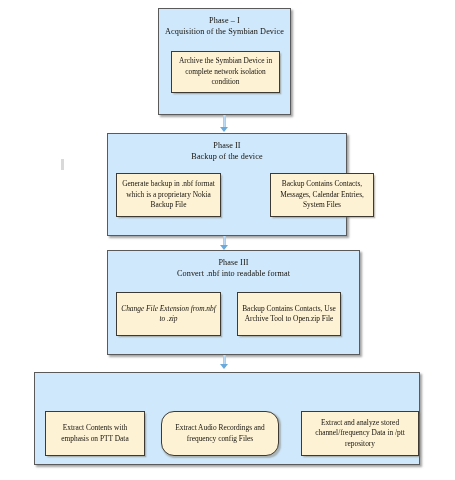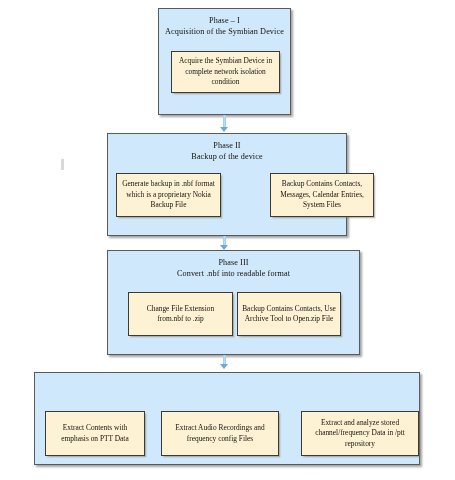--- a/index.html
+++ b/index.html
@@ -86,21 +86,21 @@
 <div id="canvas">
 
   <div class="artifact" style="left:61px; top:159px; width:3px; height:11px;"></div>
 
   <div class="phase" style="left:158px; top:8px; width:133px; height:107px;">
     <div class="phase-header">
       <span>Phase – I</span>
       <span class="ln2">Acquisition of the Symbian Device</span>
     </div>
     <div class="ibox" style="left:12px; top:42px; width:109px; height:42px;">
-      <span>Acquire the Symbian Device in complete network isolation condition</span>
+      <span>Archive the Symbian Device in complete network isolation condition</span>
     </div>
   </div>
 
   <div class="connector" style="left:223px; top:115px; height:14px;"></div>
   <div class="arrowhead" style="left:220px; top:127px;"></div>
 
   <div class="phase" style="left:107px; top:133px; width:240px; height:103px;">
     <div class="phase-header">
       <span>Phase II</span>
       <span class="ln2">Backup of the device</span>
@@ -114,36 +114,36 @@
   </div>
 
   <div class="connector" style="left:223px; top:236px; height:12px;"></div>
   <div class="arrowhead" style="left:220px; top:245px;"></div>
 
   <div class="phase" style="left:107px; top:250px; width:253px; height:105px;">
     <div class="phase-header">
       <span>Phase III</span>
       <span class="ln2">Convert .nbf into readable format</span>
     </div>
-    <div class="ibox" style="left:20px; top:41px; width:105px; height:44px;">
+    <div class="ibox" style="left:8px; top:41px; width:105px; height:44px;font-style:italic;">
       <span>Change File Extension from.nbf to .zip</span>
     </div>
     <div class="ibox" style="left:129px; top:41px; width:104px; height:44px;">
       <span>Backup Contains Contacts, Use Archive Tool to Open.zip File</span>
     </div>
   </div>
 
   <div class="connector" style="left:223px; top:355px; height:12px;"></div>
   <div class="arrowhead" style="left:220px; top:364px;"></div>
 
   <div class="phase" style="left:34px; top:372px; width:386px; height:93px;">
     <div class="ibox" style="left:10px; top:38px; width:100px; height:45px;">
       <span>Extract Contents with emphasis on PTT Data</span>
     </div>
-    <div class="ibox" style="left:126px; top:38px; width:118px; height:45px;">
+    <div class="ibox" style="left:126px; top:38px; width:118px; height:45px;border-radius:13px;">
       <span>Extract Audio Recordings and frequency config Files</span>
     </div>
     <div class="ibox" style="left:266px; top:38px; width:118px; height:45px;">
       <span>Extract and analyze stored channel/frequency Data in /ptt repository</span>
     </div>
   </div>
 
 </div>
 
 </body></html>

